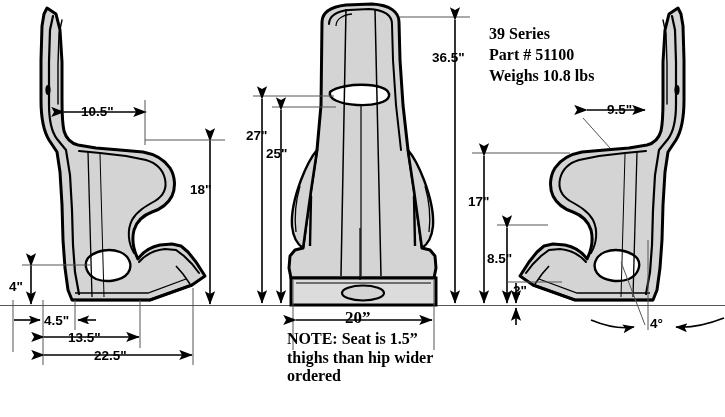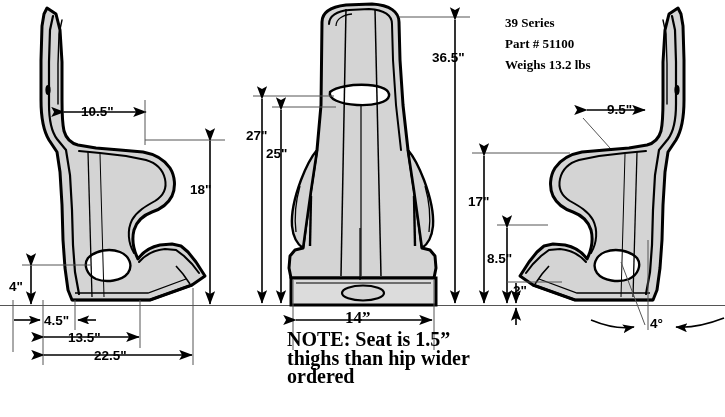--- a/index.html
+++ b/index.html
@@ -7,35 +7,34 @@
     position:relative;
     width:725px;height:417px;
     background:#ffffff;
     overflow:hidden;
     font-family:"Liberation Sans", sans-serif;
   }
   #svgroot{position:absolute;top:0;left:0;width:725px;height:417px;}
 
   .title-block{
     position:absolute;
-    left:489px;top:12px;
+    left:489px;top:23px;
     font-family:"Liberation Serif", serif;
     font-weight:bold;
-    font-size:13px;
+    font-size:16px;
     line-height:21px;
     color:#000000;
     white-space:nowrap;
-    margin-left:16px;
   }
   .note-block{
     position:absolute;
     left:287px;top:330px;
     font-family:"Liberation Serif", serif;
     font-weight:bold;
-    font-size:20px;
+    font-size:16px;
     line-height:18.5px;
     color:#000000;
     width:200px;
   }
   .dim{
     position:absolute;
     font-family:"Liberation Sans", sans-serif;
     font-weight:bold;
     font-size:13.5px;
     color:#000000;
@@ -297,40 +296,40 @@
       <line x1="621" y1="262" x2="645" y2="325" stroke="#555" stroke-width="1"></line>
       <line x1="648" y1="240" x2="648" y2="330" stroke="#555" stroke-width="1"></line>
       <path d="M591,320 C608,327 622,329 634,327" fill="none" stroke="#000" stroke-width="1.6" marker-end="url(#ahs)"></path>
       <path d="M724,318 C706,325 690,328 676,327" fill="none" stroke="#000" stroke-width="1.6" marker-end="url(#ahs)"></path>
     </g>
   </svg>
 
   <div class="title-block">
     <div>39 Series</div>
     <div>Part # 51100</div>
-    <div>Weighs 13.2 lbs</div>
+    <div>Weighs 10.8 lbs</div>
   </div>
 
   <div class="note-block">
     <div>NOTE:  Seat is 1.5”</div>
     <div>thighs than hip wider</div>
     <div>ordered</div>
   </div>
 
   <div class="dim" style="left:81px;top:104px;">10.5"</div>
   <div class="dim" style="left:190px;top:182px;">18"</div>
   <div class="dim" style="left:9px;top:279px;">4"</div>
   <div class="dim" style="left:44px;top:313px;">4.5"</div>
   <div class="dim" style="left:68px;top:330px;">13.5"</div>
   <div class="dim" style="left:94px;top:348px;">22.5"</div>
 
   <div class="dim" style="left:432px;top:50px;">36.5"</div>
   <div class="dim" style="left:246px;top:128px;">27"</div>
   <div class="dim" style="left:266px;top:146px;">25"</div>
-  <div class="dim-serif" style="left:345px;top:308px;">14”</div>
+  <div class="dim-serif" style="left:345px;top:308px;">20”</div>
 
   <div class="dim" style="left:607px;top:102px;">9.5"</div>
   <div class="dim" style="left:468px;top:194px;">17"</div>
   <div class="dim" style="left:487px;top:251px;">8.5"</div>
   <div class="dim" style="left:513px;top:283px;">2"</div>
   <div class="dim" style="left:650px;top:316px;">4°</div>
 
 </div>
 
 </body></html>

